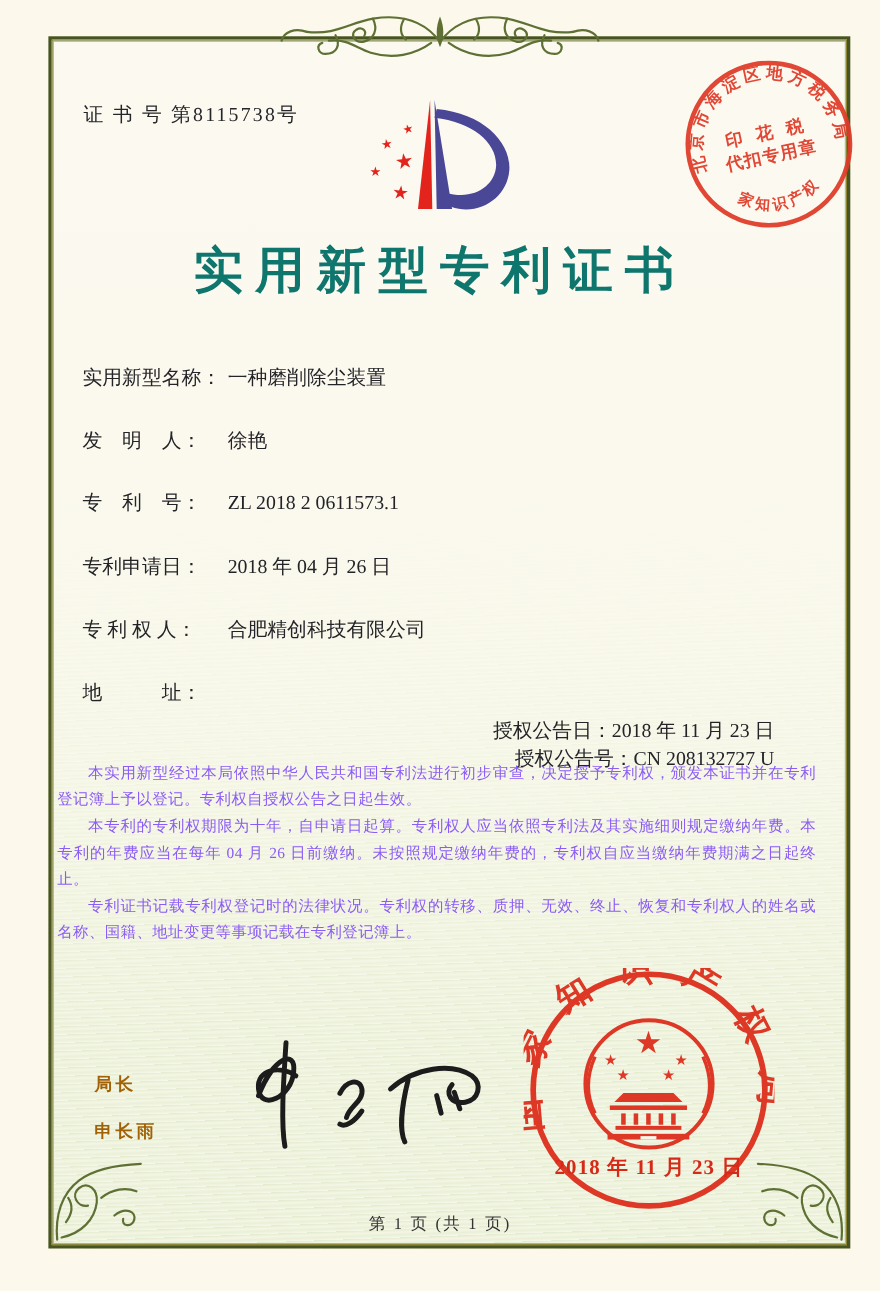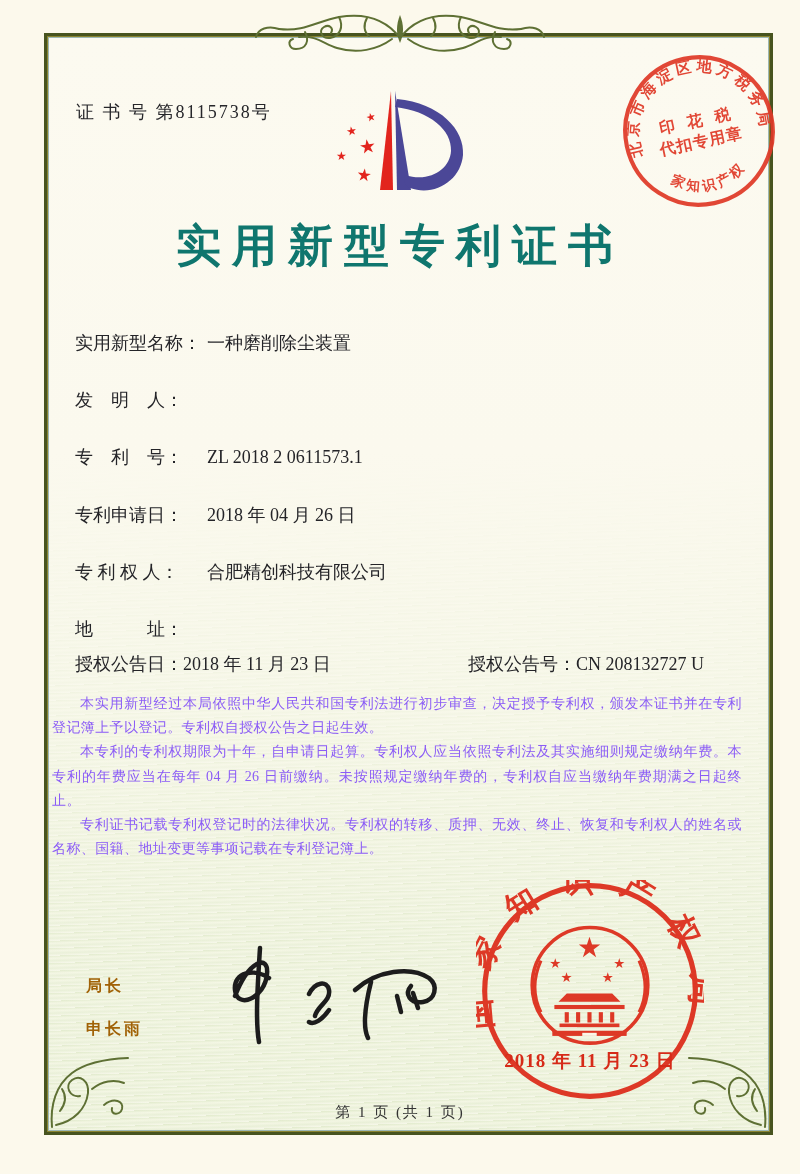--- a/index.html
+++ b/index.html
@@ -23,31 +23,31 @@
     position:absolute; top:33px; left:44px; right:27px; bottom:39px;
     border:3px solid #47541f;
     box-shadow:0 0 0 1px #8a8430 inset;
     pointer-events:none;
   }
   .frame-inner{
     position:absolute; top:37px; left:48px; right:31px; bottom:43px;
     border:1px solid #9cb8b4;
     pointer-events:none;
   }
-  .cert-no{ position:absolute; left:76px; top:92px; font-size:18px; letter-spacing:2px; color:#26262a;margin-top:8px; }
+  .cert-no{ position:absolute; left:76px; top:92px; font-size:18px; letter-spacing:2px; color:#26262a; }
   .title{ position:absolute; left:0; right:0; top:216px; text-align:center;
           font-size:45px; font-weight:700; letter-spacing:11px; color:#0f766e; }
   .logo{ position:absolute; left:334px; top:84px; width:138px; height:116px; }
 
   .fields{ position:absolute; left:75px; right:60px; top:331px; font-size:18px; color:#242428; }
   .frow{ display:flex; align-items:flex-end; margin-bottom:32px; line-height:1.4; }
   .frow .lab{ flex:0 0 132px; white-space:nowrap; }
   .frow .val{ flex:1; }
   .frow.addr{ margin-bottom:10px; }
-  .frow.lastrow{ margin-bottom:0; padding-right:36px; }
+  .frow.lastrow{ margin-bottom:0; padding-right:36px;flex-direction:column; }
   .frow.lastrow .half2{ margin-left:auto; display:flex; }
   .frow.lastrow .half1{ display:flex; }
   .frow.lastrow .lab{ flex:0 0 auto; }
 
   .bodytext{ position:absolute; left:52px; right:58px; top:692px;
              font-size:14px; line-height:1.73; letter-spacing:0.4px; color:#8b5cf6; text-align:justify; }
   .bodytext p{ text-indent:2em; }
 
   .signer{ position:absolute; left:86px; top:976px; font-family:"Liberation Sans","DejaVu Sans",sans-serif;
            font-size:16px; font-weight:600; letter-spacing:3px; color:#a16207; }
@@ -141,20 +141,21 @@
 
   <div class="title">实用新型专利证书</div>
 
   <div class="fields">
     <div class="frow">
       <span class="lab">实用新型名称：</span>
       <span class="val">一种磨削除尘装置</span>
     </div>
     <div class="frow">
       <span class="lab">发　明　人：</span>
+      <span class="val">徐艳</span>
     </div>
     <div class="frow">
       <span class="lab">专　利　号：</span>
       <span class="val">ZL 2018 2 0611573.1</span>
     </div>
     <div class="frow">
       <span class="lab">专利申请日：</span>
       <span class="val">2018 年 04 月 26 日</span>
     </div>
     <div class="frow">

